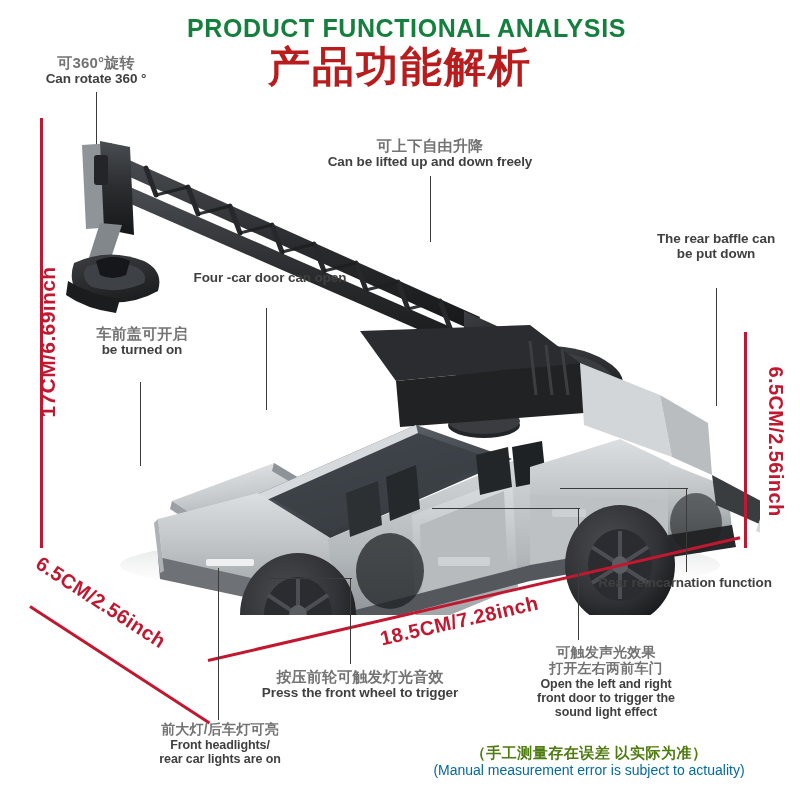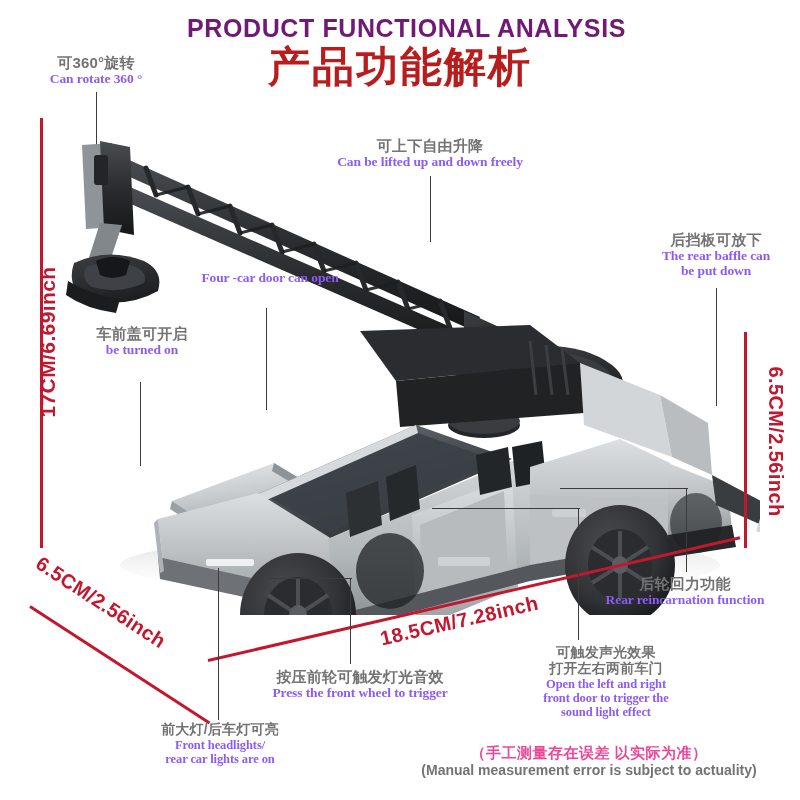--- a/index.html
+++ b/index.html
@@ -7,39 +7,38 @@
   body{
     width:800px;height:800px;position:relative;overflow:hidden;
     font-family:"Liberation Sans","DejaVu Sans",sans-serif;
     color:#1a1a1a;background:#ffffff;
   }
   #stage{position:absolute;inset:0;width:800px;height:800px;}
 
   
   .title-en{
     position:absolute;left:13px;right:0;top:14px;text-align:center;
-    font-size:25px;font-weight:bold;letter-spacing:.6px;color:#701a75;
+    font-size:25px;font-weight:bold;letter-spacing:.6px;color:#15803d;
     white-space:nowrap;
   }
   .title-cn{
     position:absolute;left:0;right:0;top:44px;text-align:center;
     font-size:42px;font-weight:bold;letter-spacing:2px;color:#b91c1c;
     white-space:nowrap;line-height:1.1;
   }
 
   
   .callout{position:absolute;text-align:center;line-height:1.14;}
   .callout .cn{
     font-size:15px;font-weight:bold;color:#737373;white-space:nowrap;
     letter-spacing:.2px;display:block;
   }
   .callout .en{
-    font-size:13.5px;font-weight:bold;color:#8b5cf6;display:block;
+    font-size:13.5px;font-weight:bold;color:#404040;display:block;
     letter-spacing:-.1px;
-    font-family:Liberation Serif, serif;
   }
   .callout.small .cn{font-size:14px;}
   .callout.small .en{font-size:12.5px;}
 
   
   .lead{position:absolute;background:#3b3b3b;}
   .lead.v{width:1.4px;}
   .lead.h{height:1.4px;}
 
   
@@ -48,22 +47,22 @@
     letter-spacing:.4px;
   }
   .dim-line{position:absolute;background:#c2182f;}
   .dim-line.v{width:3px;}
   .dim-line.h{height:3px;}
 
   
   .note{
     position:absolute;text-align:center;line-height:1.2;
   }
-  .note .cn{font-size:15px;font-weight:bold;color:#ec4899;display:block;letter-spacing:.5px;}
-  .note .en{font-size:14px;font-weight:bold;color:#737373;display:block;}
+  .note .cn{font-size:15px;font-weight:bold;color:#4d7c0f;display:block;letter-spacing:.5px;font-family:Liberation Serif, serif;}
+  .note .en{font-size:14px;font-weight:normal;color:#0369a1;display:block;}
 
   
   #product{position:absolute;left:60px;top:95px;width:700px;height:520px;}
 </style>
 </head>
 <body>
 
 <div id="stage">
 
   <div class="title-en">PRODUCT FUNCTIONAL ANALYSIS</div>
@@ -280,39 +279,37 @@
   </div>
   <div class="lead v" style="left:96px;top:92px;height:52px;"></div>
 
   <div class="callout" style="left:296px;top:137px;width:268px;">
     <span class="cn">可上下自由升降</span>
     <span class="en">Can be lifted up and down freely</span>
   </div>
   <div class="lead v" style="left:430px;top:176px;height:66px;"></div>
 
   <div class="callout" style="left:636px;top:231px;width:160px;">
-    <span class="cn">后挡板可放下</span>
     <span class="en">The rear baffle can</span>
     <span class="en">be put down</span>
   </div>
   <div class="lead v" style="left:716px;top:288px;height:118px;"></div>
 
   <div class="callout" style="left:166px;top:270px;width:208px;">
     <span class="en">Four -car door can open</span>
   </div>
   <div class="lead v" style="left:266px;top:308px;height:102px;"></div>
 
   <div class="callout" style="left:58px;top:325px;width:168px;">
     <span class="cn">车前盖可开启</span>
     <span class="en">be turned on</span>
   </div>
   <div class="lead v" style="left:140px;top:382px;height:84px;"></div>
 
   <div class="callout" style="left:575px;top:575px;width:220px;">
-    <span class="cn">后轮回力功能</span>
     <span class="en">Rear reincarnation function</span>
   </div>
   <div class="lead v" style="left:686px;top:488px;height:84px;"></div>
   <div class="lead h" style="left:560px;top:488px;width:128px;"></div>
 
   <div class="callout" style="left:238px;top:668px;width:244px;">
     <span class="cn">按压前轮可触发灯光音效</span>
     <span class="en">Press the front wheel to trigger</span>
   </div>
   <div class="lead v" style="left:350px;top:578px;height:86px;"></div>

